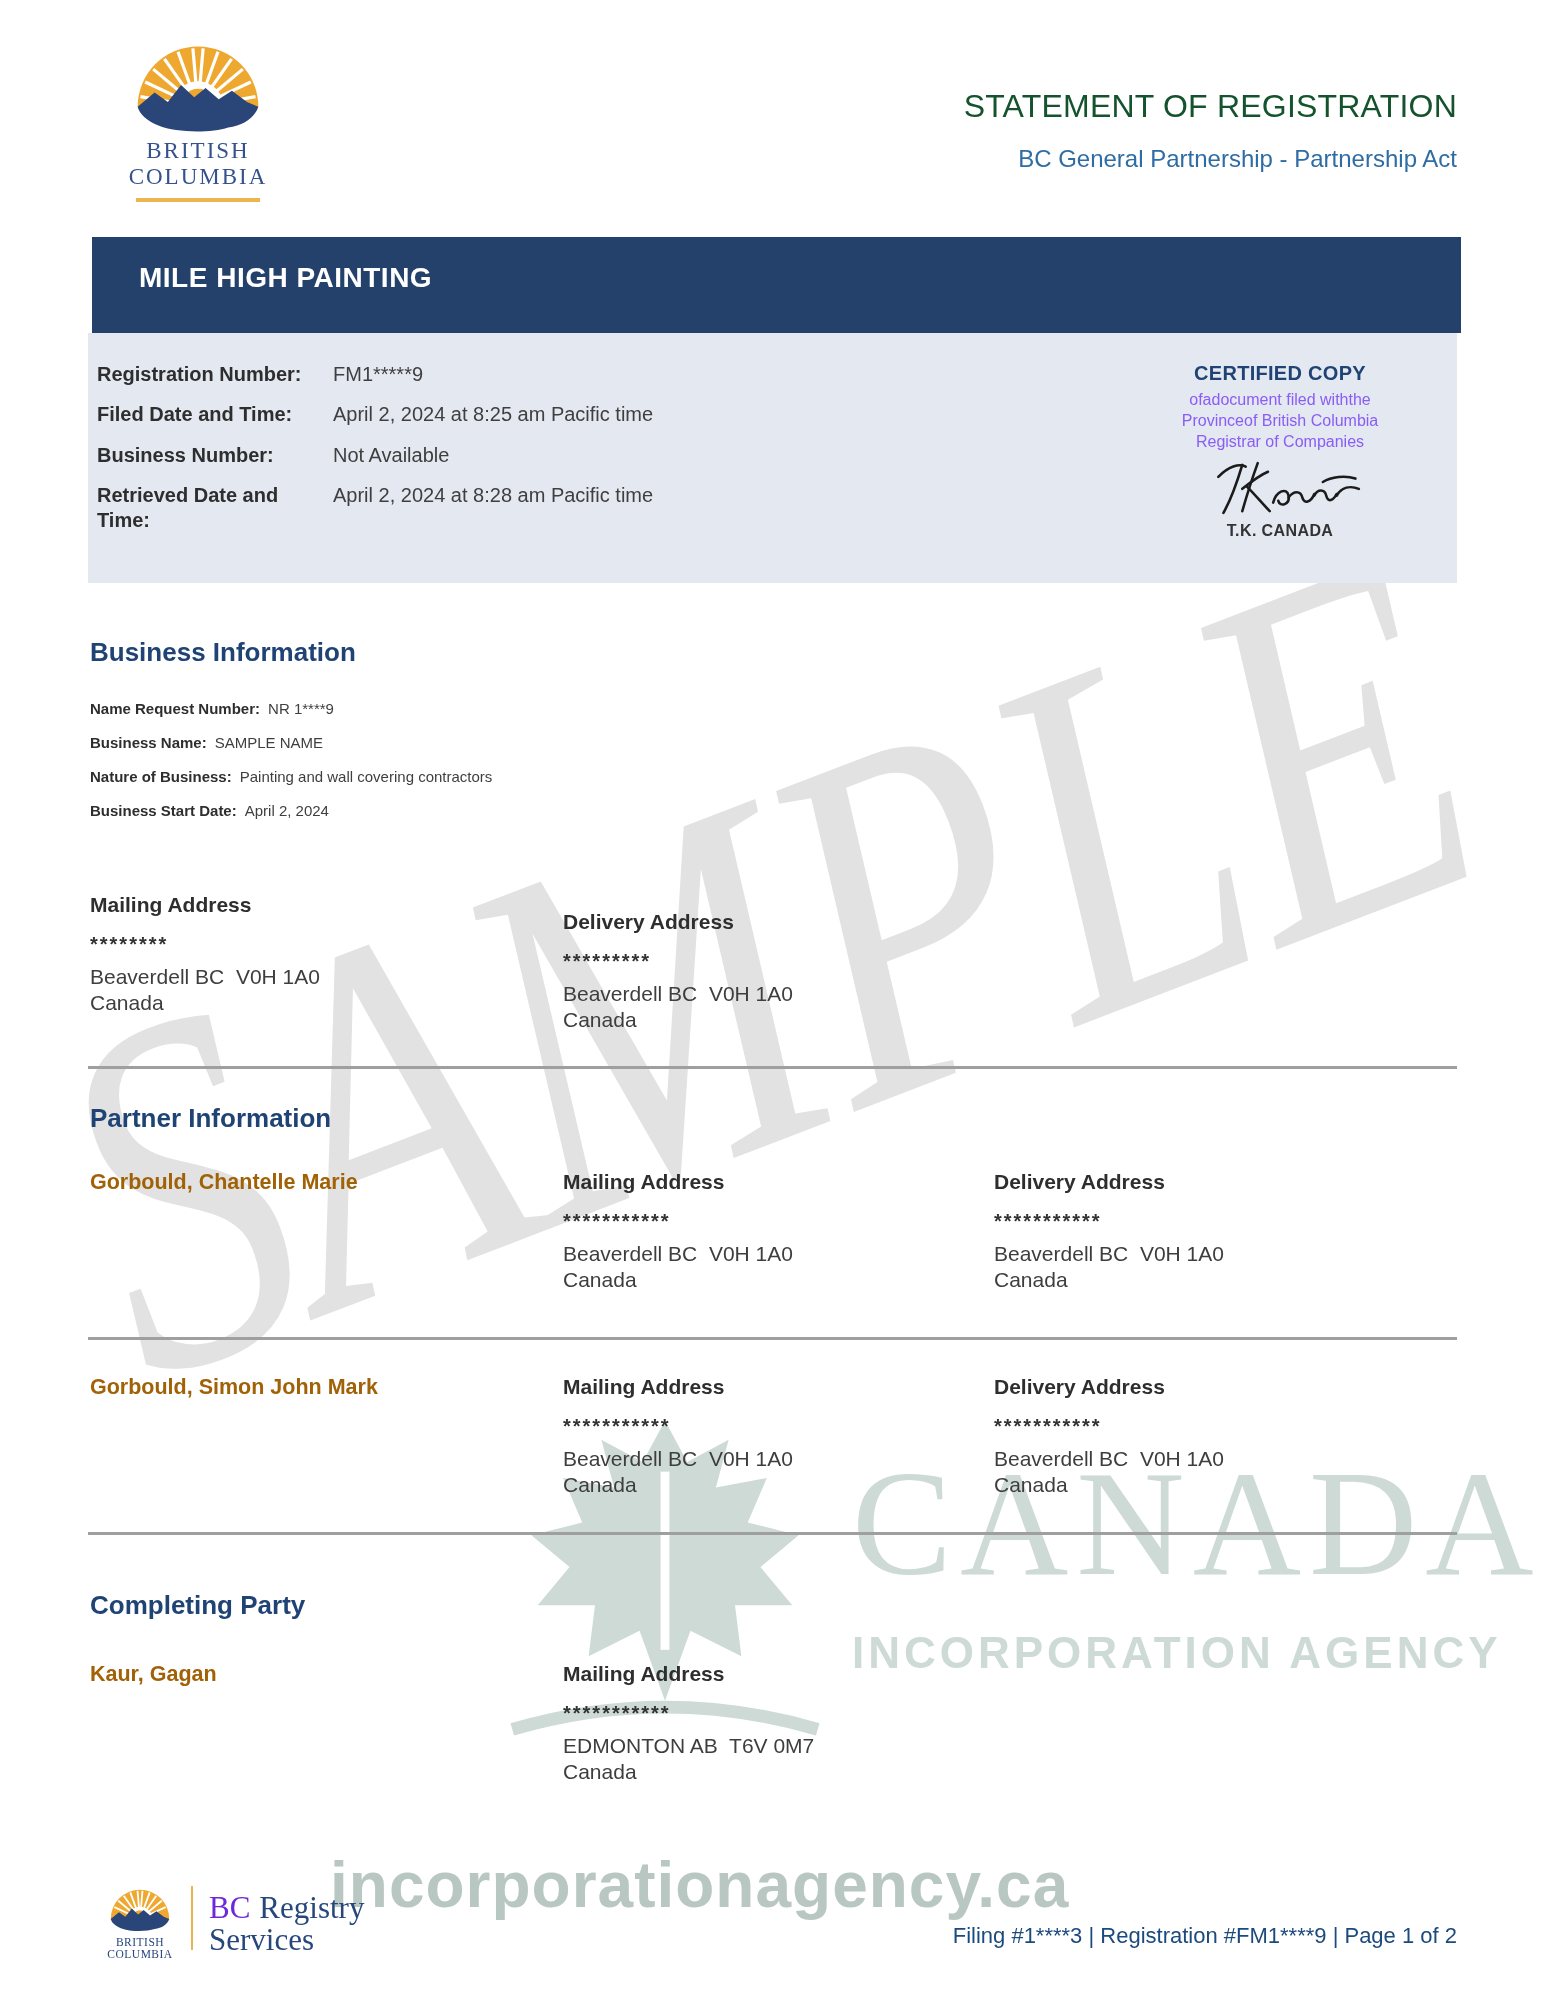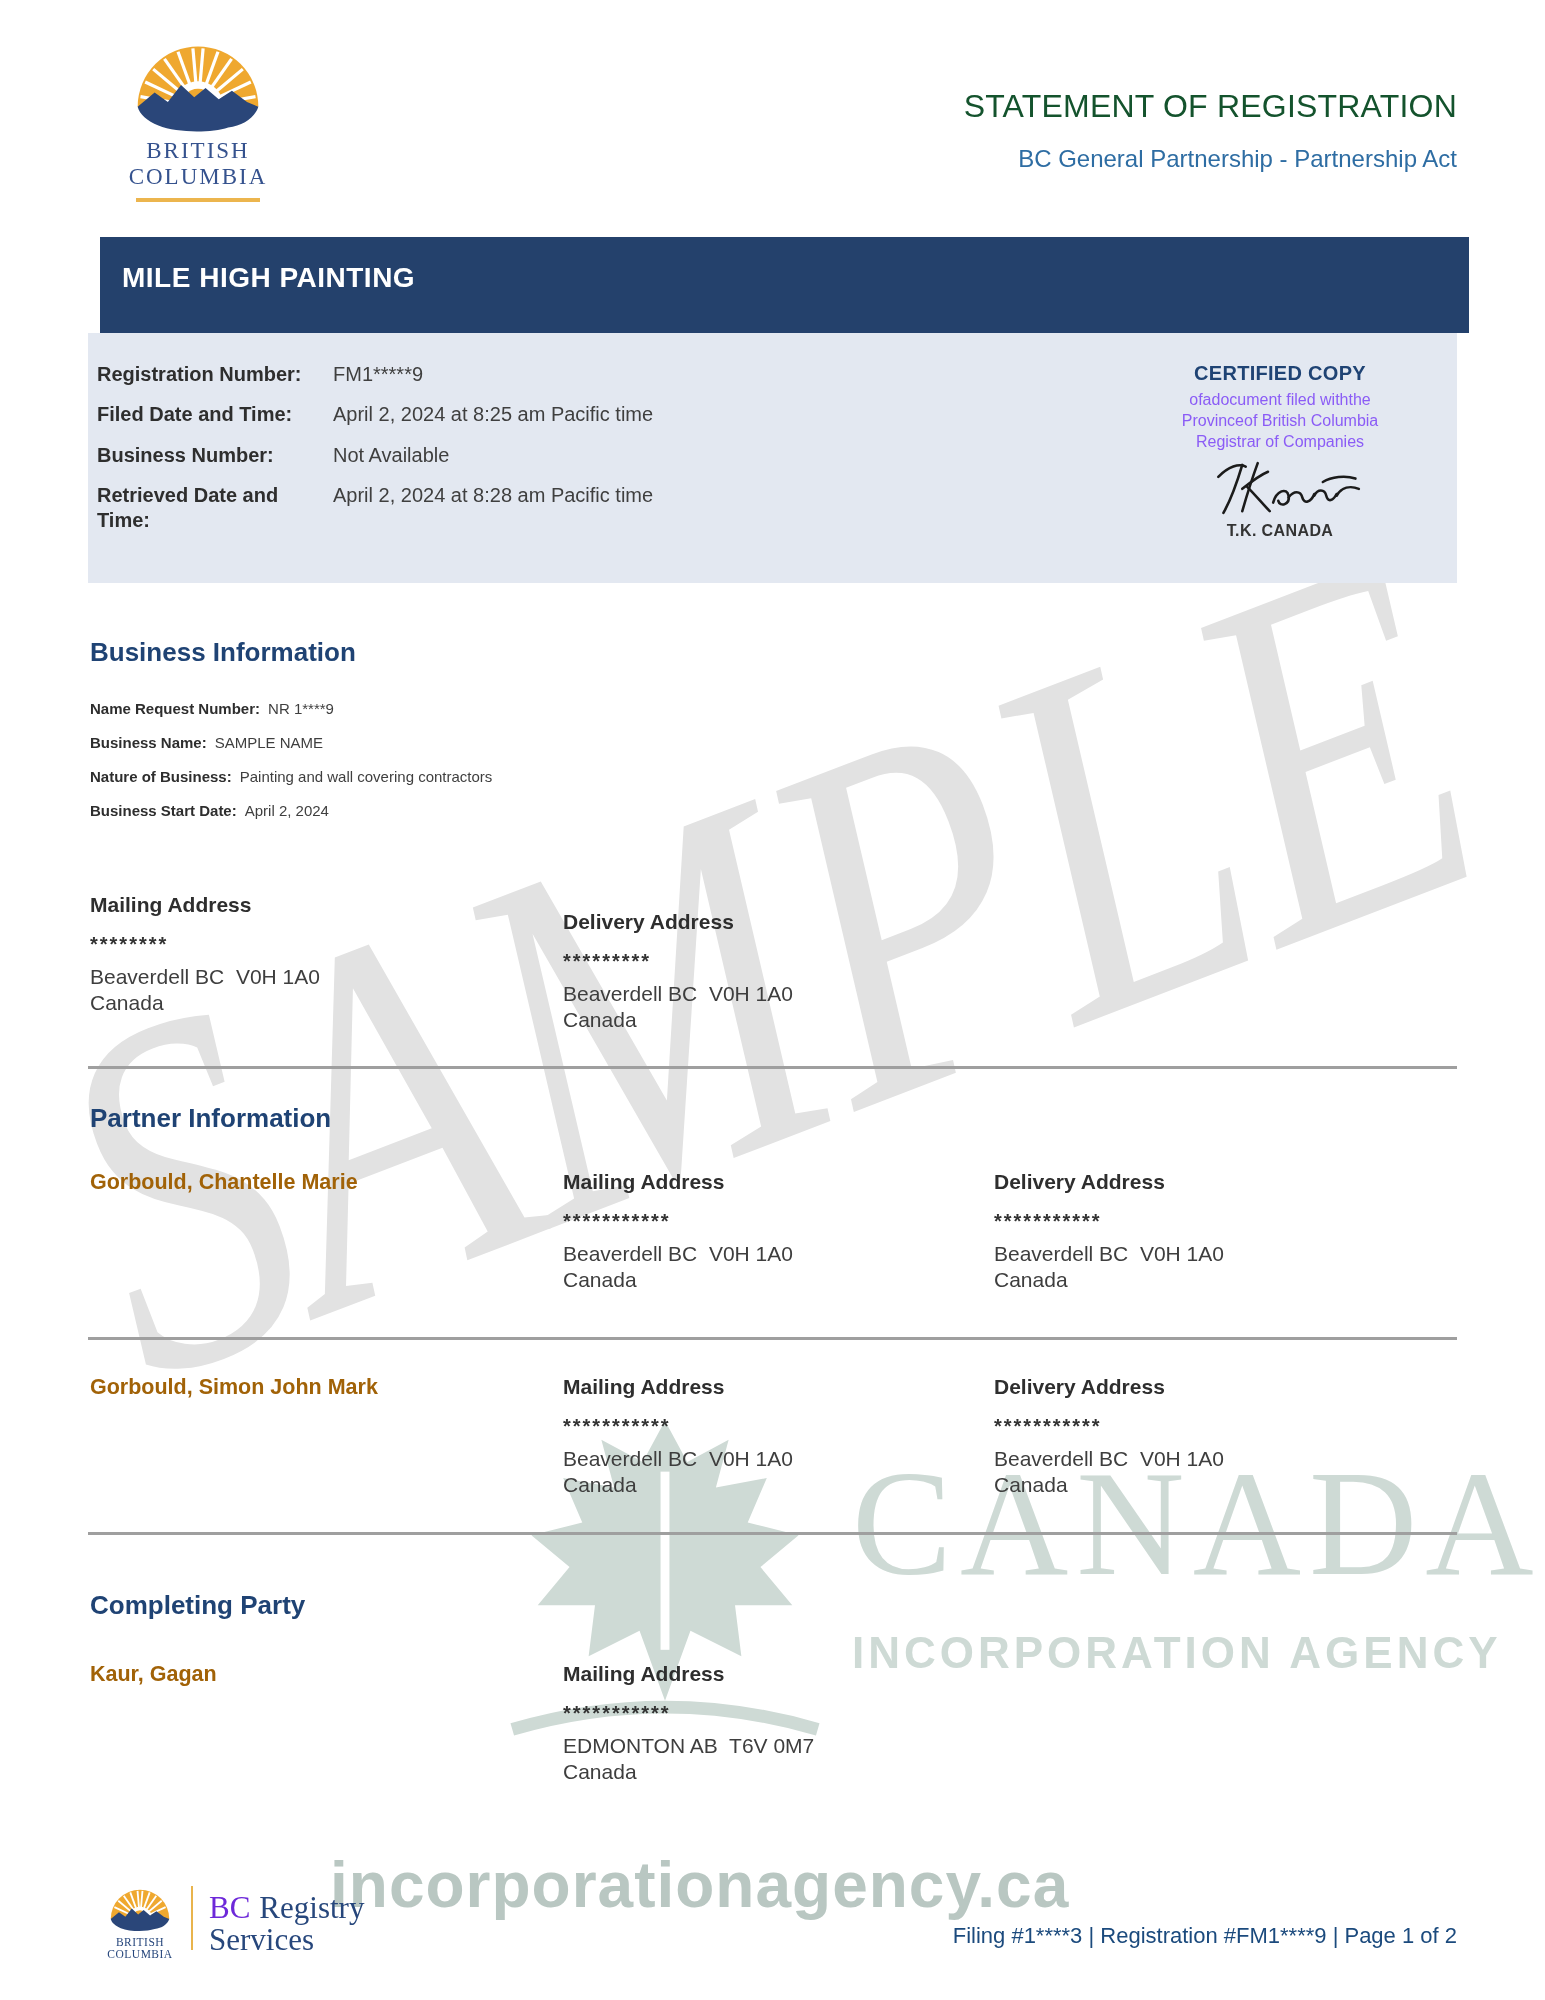--- a/index.html
+++ b/index.html
@@ -40,22 +40,22 @@
   .bc-logo .logo-word { font-family:"Liberation Serif","DejaVu Serif",serif; font-size:23px; letter-spacing:2px; color:#35528e; line-height:1.15; }
   .logo-underline { width:124px; height:4px; background:#ecb54e; margin:7px auto 0; }
 
   
   .doc-title-wrap { right:88px; top:88px; text-align:right; }
   .doc-title { font-size:32px; font-weight:normal; color:#14532d; letter-spacing:.2px; }
   .doc-subtitle { margin-top:20px; font-size:24px; color:#2e6da3; }
 
   
   .banner {
-    left:100px; top:237px; width:1369px; height:96px; background:#24416c;
-    display:flex; align-items:center; padding-left:22px;
+    left:92px; top:237px; width:1369px; height:96px; background:#24416c;
+    display:flex; align-items:center; padding-left:47px;
   }
   .banner span { color:#fff; font-weight:bold; font-size:28px; letter-spacing:.5px; position:relative; top:-7px; }
 
   
   .panel { left:88px; top:333px; width:1369px; height:250px; background:#e3e8f1; }
 
   .reg-grid {
     left:97px; top:362px; width:770px;
     display:grid; grid-template-columns:228px auto; column-gap:8px; row-gap:16px;
     font-size:20px; line-height:1.22;

